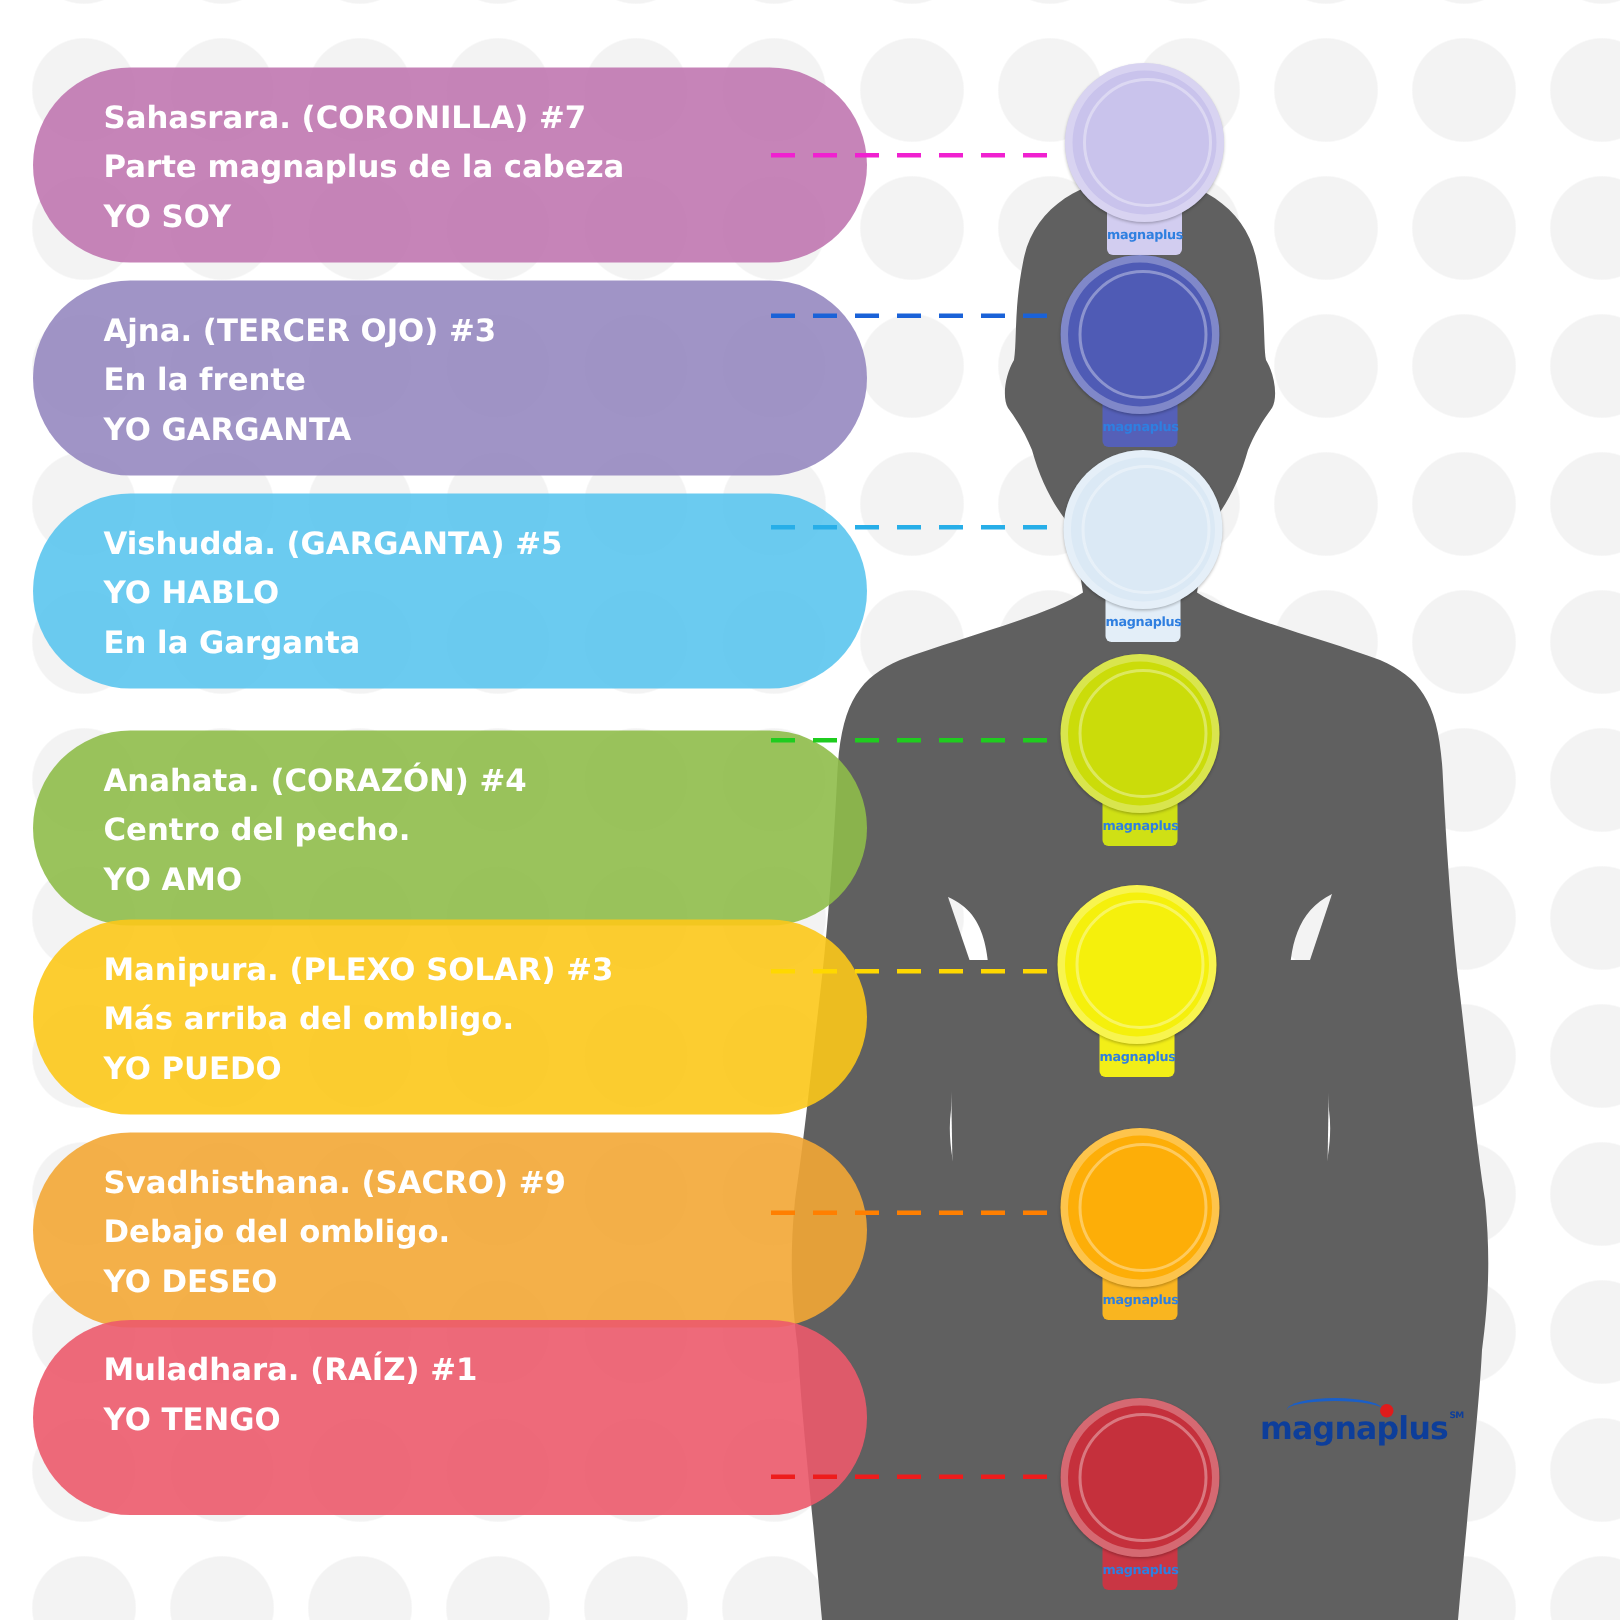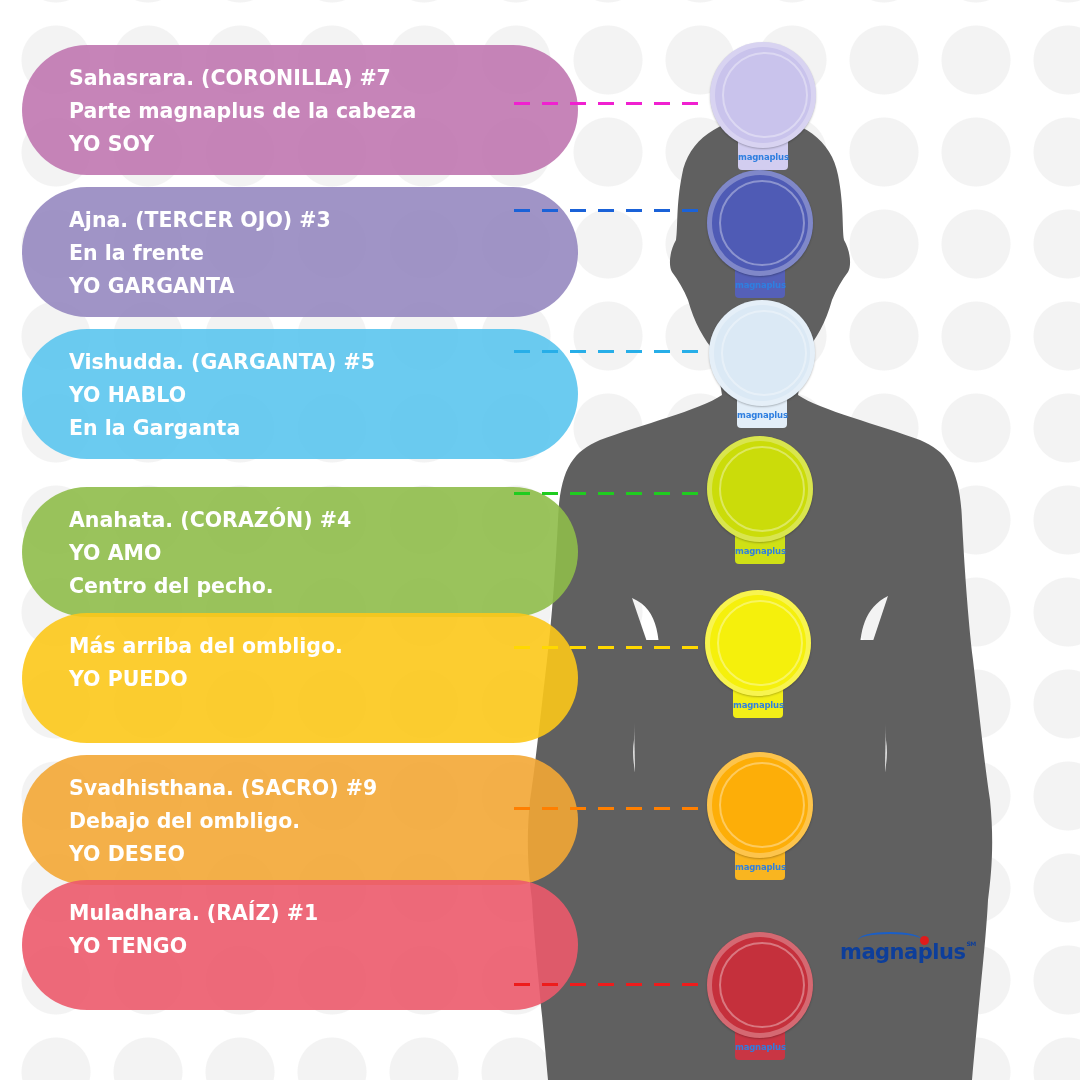--- a/index.html
+++ b/index.html
@@ -82,24 +82,25 @@
   <span class="line">En la frente</span>
   <span class="line">YO GARGANTA</span>
 </div>
 <div class="pill" style="top: 329px; background: rgba(91, 197, 238, 0.9);">
   <span class="line">Vishudda. (GARGANTA) #5</span>
   <span class="line">YO HABLO</span>
   <span class="line">En la Garganta</span>
 </div>
 <div class="pill" style="top: 471px; background: rgba(143, 189, 74, 0.9); margin-top: 16px;">
   <span class="line">Anahata. (CORAZÓN) #4</span>
+  <span class="line">Centro del pecho.</span>
   <span class="line">YO AMO</span>
-  <span class="line">Centro del pecho.</span>
 </div>
 <div class="pill" style="top: 613px; background: rgba(252, 200, 25, 0.9);">
+  <span class="line">Manipura. (PLEXO SOLAR) #3</span>
   <span class="line">Más arriba del ombligo.</span>
   <span class="line">YO PUEDO</span>
 </div>
 <div class="pill" style="top: 755px; background: rgba(243, 167, 53, 0.9);">
   <span class="line">Svadhisthana. (SACRO) #9</span>
   <span class="line">Debajo del ombligo.</span>
   <span class="line">YO DESEO</span>
 </div>
 <div class="pill" style="top: 880px; background: rgba(236, 90, 108, 0.9);">
   <span class="line">Muladhara. (RAÍZ) #1</span>

